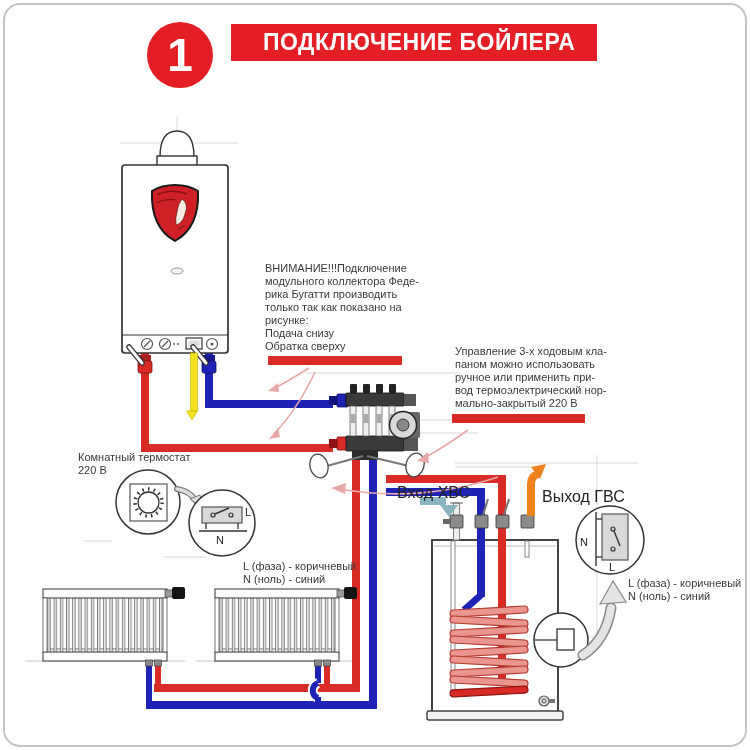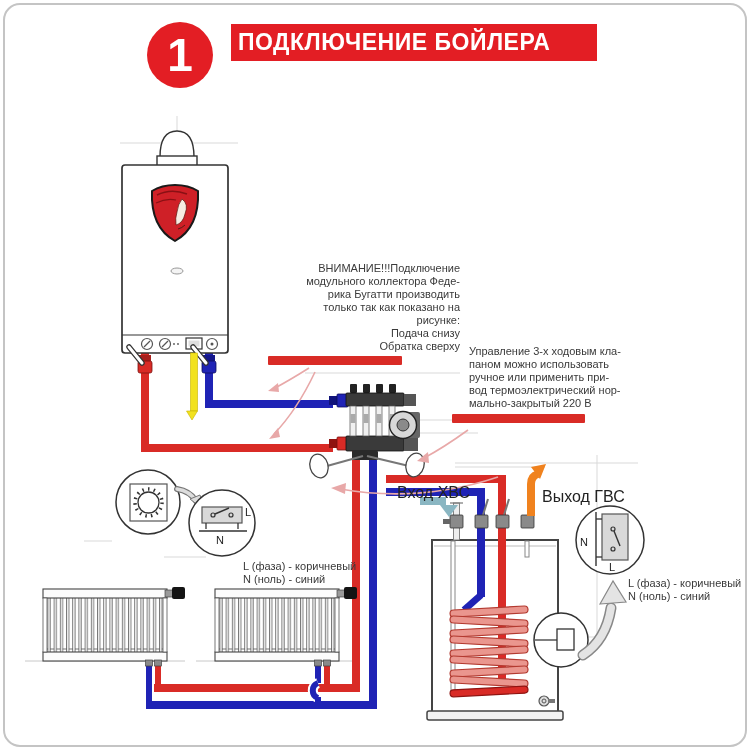--- a/index.html
+++ b/index.html
@@ -7,21 +7,21 @@
          font-family:"Liberation Sans","DejaVu Sans",sans-serif;color:#333;}
   .stage svg{position:absolute;left:0;top:0;}
   .ov{position:absolute;}
   .note{font-size:11px;line-height:13px;white-space:pre-line;color:#3a3a3a;}
   .iolabel{font-size:16px;color:#222;}
   .pinlabel{font-size:11px;color:#222;}
   .hdr-circle{position:absolute;left:147px;top:22px;width:66px;height:66px;border-radius:50%;
               background:#e31e24;color:#fff;display:flex;align-items:center;justify-content:center;
               font-size:46px;font-weight:bold;}
   .hdr-bar{position:absolute;left:231px;width:366px;height:37px;background:#e31e24;color:#fff;
-           display:flex;align-items:center;padding-left:7px;box-sizing:border-box;
+           display:flex;align-items:center;padding-left:32px;box-sizing:border-box;
            font-size:23px;font-weight:bold;letter-spacing:.5px;white-space:nowrap;}
 </style>
 </head>
 <body>
 
 <div class="stage">
 
 <svg width="750" height="750" viewBox="0 0 750 750">
   <defs>
     <pattern id="fins" patternUnits="userSpaceOnUse" width="6.2" height="60">
@@ -259,32 +259,34 @@
     <line x1="602" y1="519" x2="596" y2="519" stroke="#333" stroke-width="1.3"></line>
     <line x1="602" y1="557" x2="596" y2="557" stroke="#333" stroke-width="1.3"></line>
   </g>
 
   <rect x="4" y="4" width="742" height="742" rx="16" fill="none" stroke="#c4c4c4" stroke-width="2"></rect>
 </svg>
 
 <div class="hdr-circle">1</div>
 <div class="hdr-bar" style="top:24px;">ПОДКЛЮЧЕНИЕ БОЙЛЕРА</div>
 
-<div class="ov note" style="left:265px;top:262px;width:195px;text-align:right;">ВНИМАНИЕ!!!Подключение
+<div class="ov note" style="left:265px;top:262px;width:195px;">ВНИМАНИЕ!!!Подключение
 модульного коллектора Феде-
 рика Бугатти производить
 только так как показано на
 рисунке:
 Подача снизу
 Обратка сверху</div>
-<div class="ov note" style="left:455px;top:345px;width:195px;margin-left:14px;">Управление 3-х ходовым кла-
+<div class="ov note" style="left:455px;top:345px;width:195px;">Управление 3-х ходовым кла-
 паном можно использовать
 ручное или применить при-
 вод термоэлектрический нор-
 мально-закрытый 220 В</div>
+<div class="ov note" style="left:78px;top:451px;">Комнатный термостат
+220 В</div>
 <div class="ov note" style="left:243px;top:560px;">L (фаза) - коричневый
 N (ноль) - синий</div>
 <div class="ov note" style="left:628px;top:577px;">L (фаза) - коричневый
 N (ноль) - синий</div>
 <div class="ov iolabel" style="left:397px;top:484px;">Вход ХВС</div>
 <div class="ov iolabel" style="left:542px;top:488px;">Выход ГВС</div>
 
 <div class="ov pinlabel" style="left:245px;top:506px;">L</div>
 <div class="ov pinlabel" style="left:216px;top:534px;">N</div>
 <div class="ov pinlabel" style="left:580px;top:536px;">N</div>

